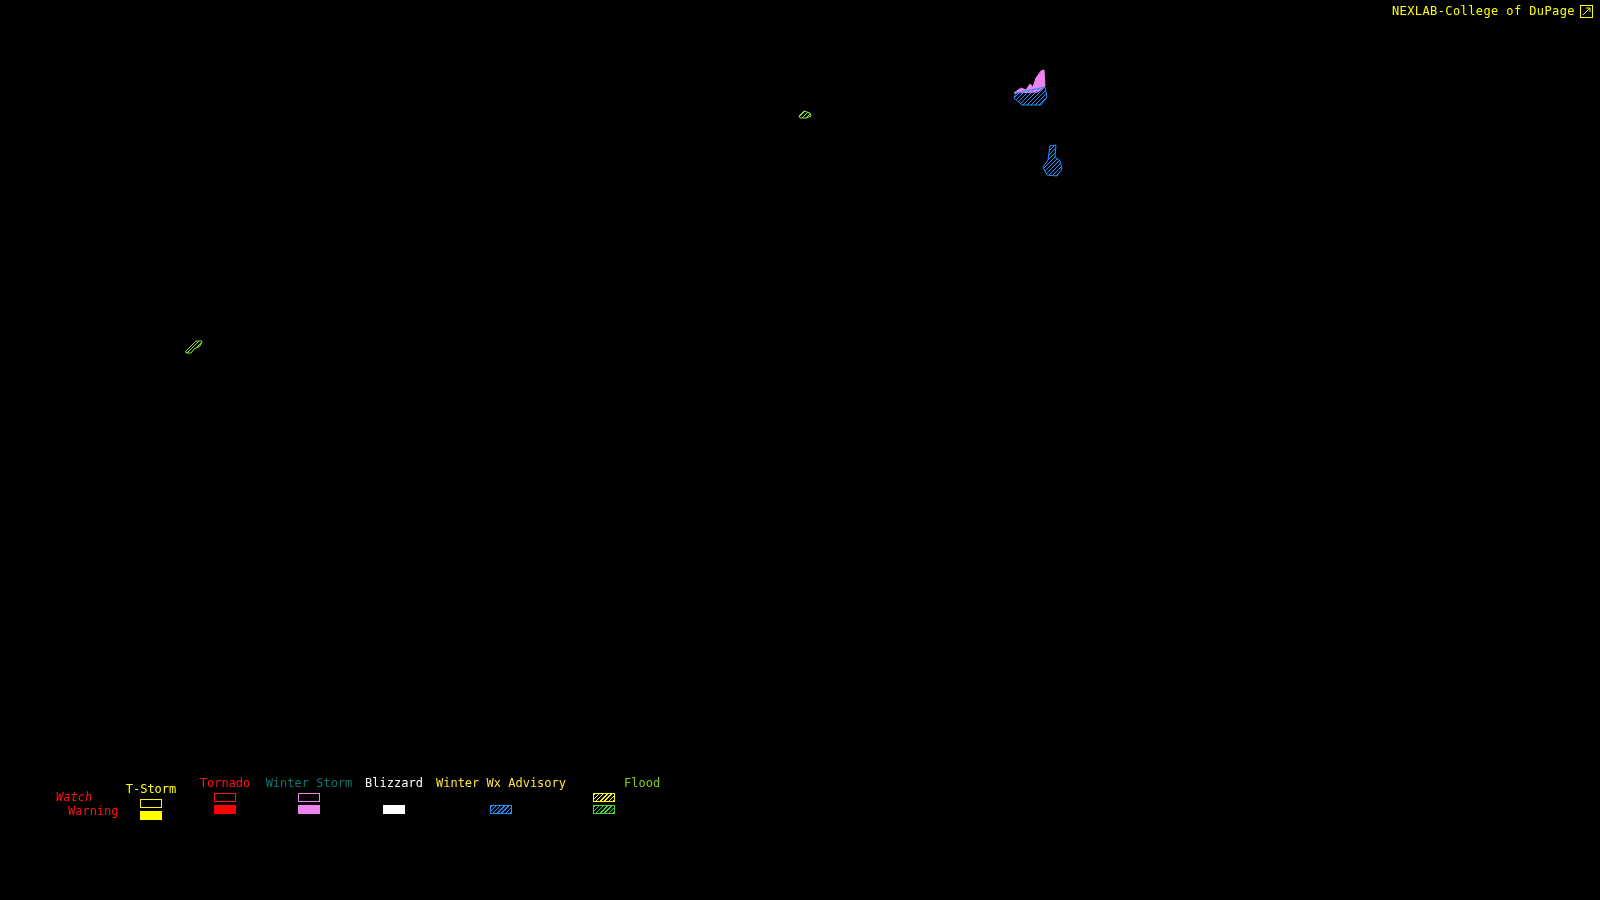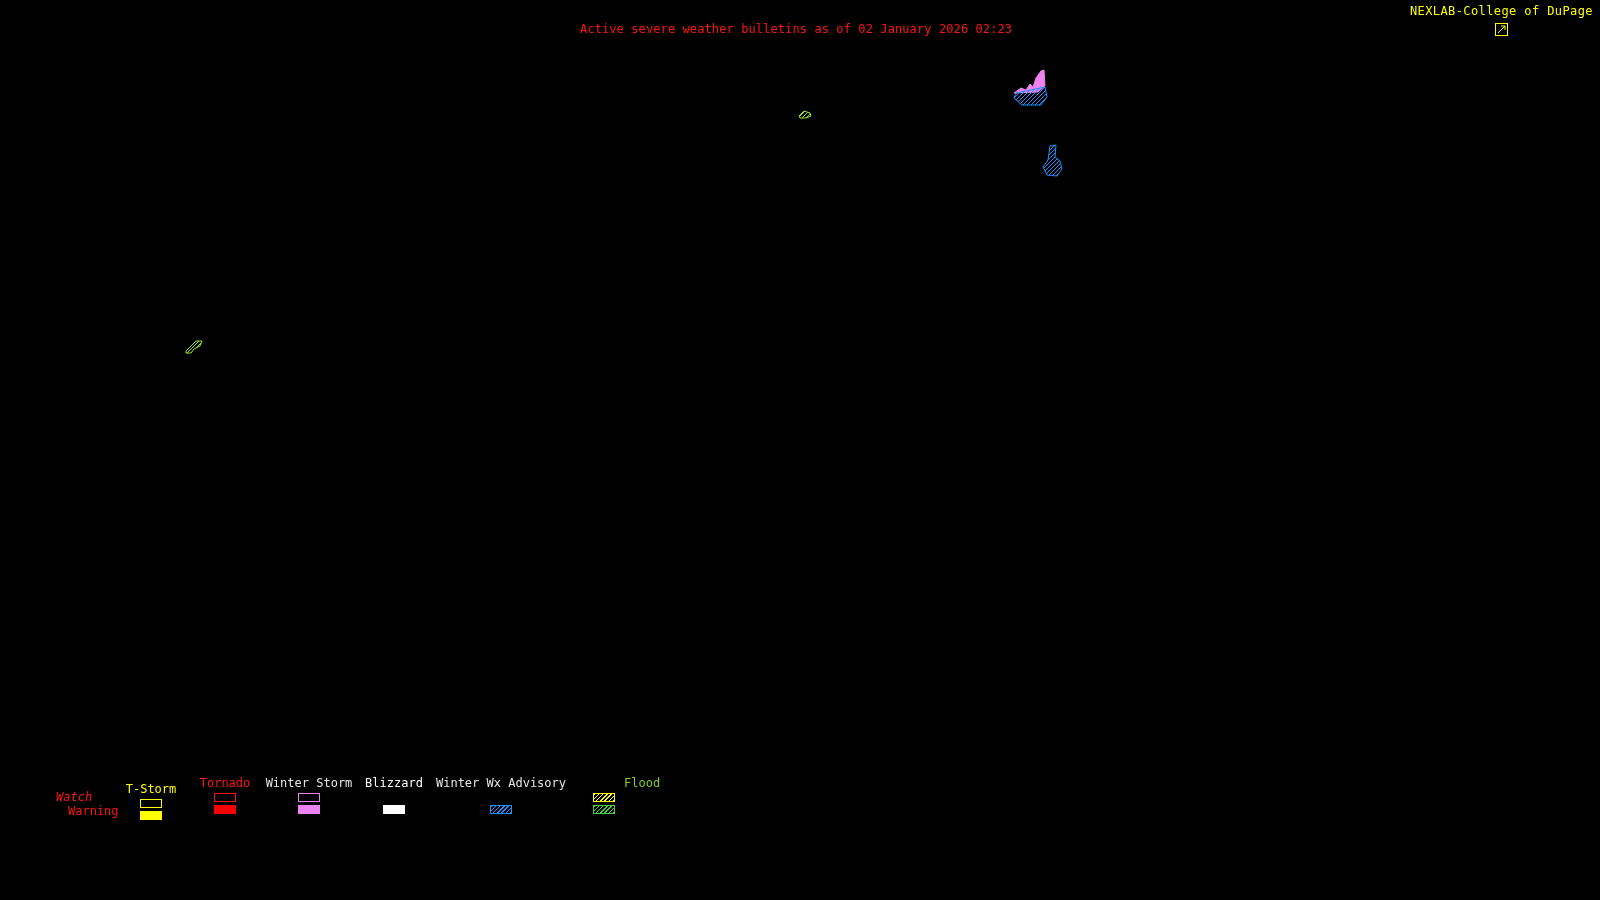--- a/index.html
+++ b/index.html
@@ -2,21 +2,21 @@
 <html><head>
 <meta charset="utf-8">
 <style>
   html,body{margin:0;padding:0;background:#000;}
   .screen{
     position:relative;width:1600px;height:900px;background:#000;overflow:hidden;
     font-family:"DejaVu Sans Mono", "Liberation Mono", monospace;
   }
   .branding{
     position:absolute;top:4px;right:7px;font-size:12px;letter-spacing:.4px;
-    display:flex;align-items:center;gap:5px;flex-direction:column;
+    display:flex;align-items:center;gap:5px;
   }
   .branding .logo{display:block;}
   .title{
     position:absolute;top:22px;left:580px;font-size:12px;letter-spacing:.1px;white-space:pre;
   }
   #alert-map{position:absolute;left:0;top:0;}
   .legend{position:absolute;left:0;top:776px;width:700px;height:46px;font-size:12px;}
   .legend .rowlabel{position:absolute;left:56px;line-height:13px;white-space:pre;}
   .legend .rowlabel.watch{top:15px;}
   .legend .rowlabel.warning{top:29px;margin-left:12px;}
@@ -44,21 +44,20 @@
           <path d="M0,4 L4,0" stroke="#8CE52B" stroke-width="1" fill="none"></path>
         </pattern>
       </defs>
       <polygon points="1014,93 1021,88 1026,90 1030,84 1033,87 1036,78 1041,71 1044,70 1045,86 1038,92" fill="#EE82EE" stroke="#EE82EE" stroke-width="1"></polygon>
       <polygon points="1016,93 1045,87 1047,97 1041,105 1022,105 1014,98" fill="url(#hatch0)" stroke="#1E90FF" stroke-width="1"></polygon>
       <polygon points="1050,146 1056,145 1055,157 1060,161 1062,169 1057,176 1047,175 1043,167 1048,160" fill="url(#hatch0)" stroke="#1E90FF" stroke-width="1"></polygon>
       <polygon points="799,116 804,111 807,112 810,113 811,116 806,118 800,118" fill="url(#hatch1)" stroke="#8CE52B" stroke-width="1"></polygon>
       <polygon points="186,351 191,346 196,341 202,341 200,346 194,349 191,353 186,353" fill="url(#hatch1)" stroke="#8CE52B" stroke-width="1"></polygon>
     </svg>
 
-  <div class="title" style="color: rgb(255, 20, 20);">Active severe weather bulletins as of 02 January 2026 02:23</div>
 
   <div class="branding">
     <span style="color: rgb(255, 255, 0);">NEXLAB-College of DuPage</span>
     <svg class="logo" width="13" height="13" viewBox="0 0 13 13">
       <rect x="0.5" y="0.5" width="12" height="12" fill="none" stroke="#FFFF00"></rect>
       <path d="M3,10 L10,3 M10,3 L10,7 M10,3 L6,3" stroke="#FFFF00" fill="none"></path>
     </svg>
   </div>
 
   <div class="legend">
@@ -71,33 +70,33 @@
       <div class="sw" style="background: rgb(255, 255, 0);"></div>
     </div>
 
     <div class="col c1">
       <div class="hdr" style="color: rgb(255, 20, 20);">Tornado</div>
       <div class="sw" style="border: 1px solid rgb(255, 20, 20);"></div>
       <div class="sw" style="background: rgb(255, 0, 0);"></div>
     </div>
 
     <div class="col c2">
-      <div class="hdr" style="color: #e5e5e5;">Winter Storm</div>
+      <div class="hdr" style="color: #0f766e;">Winter Storm</div>
       <div class="sw" style="border: 1px solid rgb(238, 130, 238);"></div>
       <div class="sw" style="background: rgb(238, 130, 238);"></div>
     </div>
 
     <div class="col c3">
       <div class="hdr" style="color: rgb(255, 255, 255);">Blizzard</div>
       <div class="sw" style="visibility: hidden;"></div>
       <div class="sw" style="background: rgb(255, 255, 255);"></div>
     </div>
 
     <div class="col c4">
-      <div class="hdr" style="color: #e5e5e5;">Winter Wx Advisory</div>
+      <div class="hdr" style="color: #fde047;">Winter Wx Advisory</div>
       <div class="sw" style="visibility: hidden;"></div>
       <div class="sw" style="border: 1px solid rgb(30, 144, 255); background: repeating-linear-gradient(135deg, rgb(30, 144, 255) 0px, rgb(30, 144, 255) 1px, transparent 1px, transparent 3px);"></div>
     </div>
 
     <div class="col c5">
       <div class="hdr" style="color: #84cc16; margin-left: 44px;">Flood</div>
       <div class="sw" style="border: 1px solid rgb(255, 255, 0); background: repeating-linear-gradient(135deg, rgb(255, 255, 0) 0px, rgb(255, 255, 0) 1px, transparent 1px, transparent 3px);"></div>
       <div class="sw" style="border: 1px solid rgb(63, 212, 63); background: repeating-linear-gradient(135deg, rgb(63, 212, 63) 0px, rgb(63, 212, 63) 1px, transparent 1px, transparent 3px);"></div>
     </div>
   </div>

